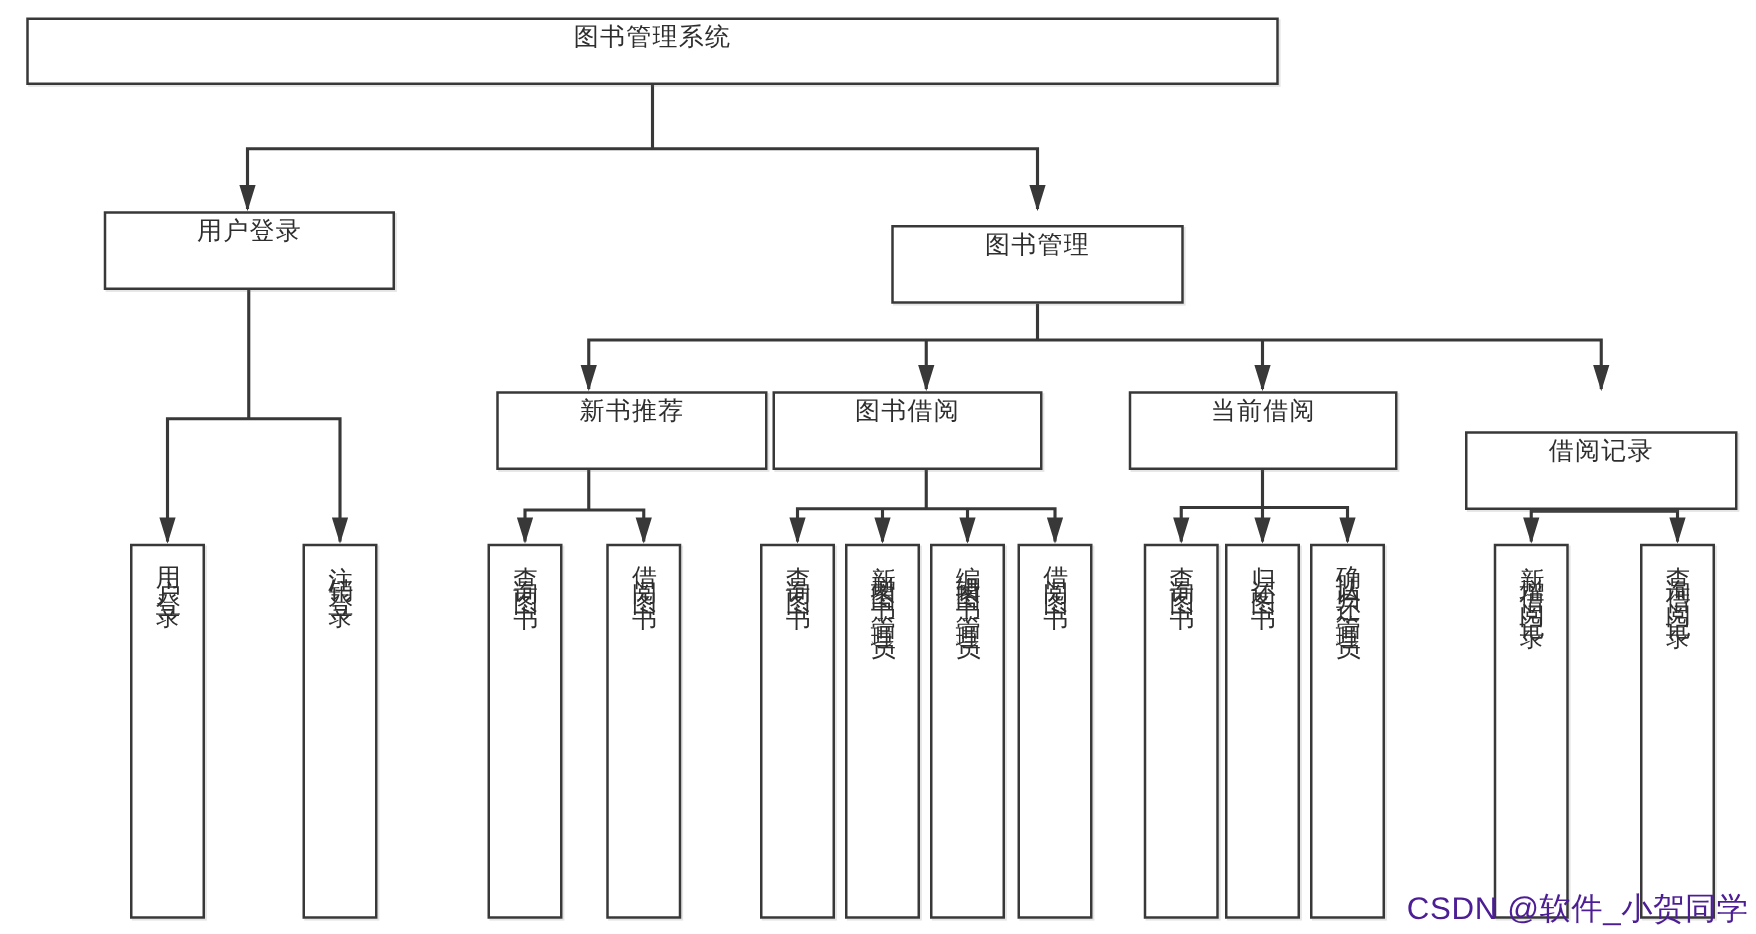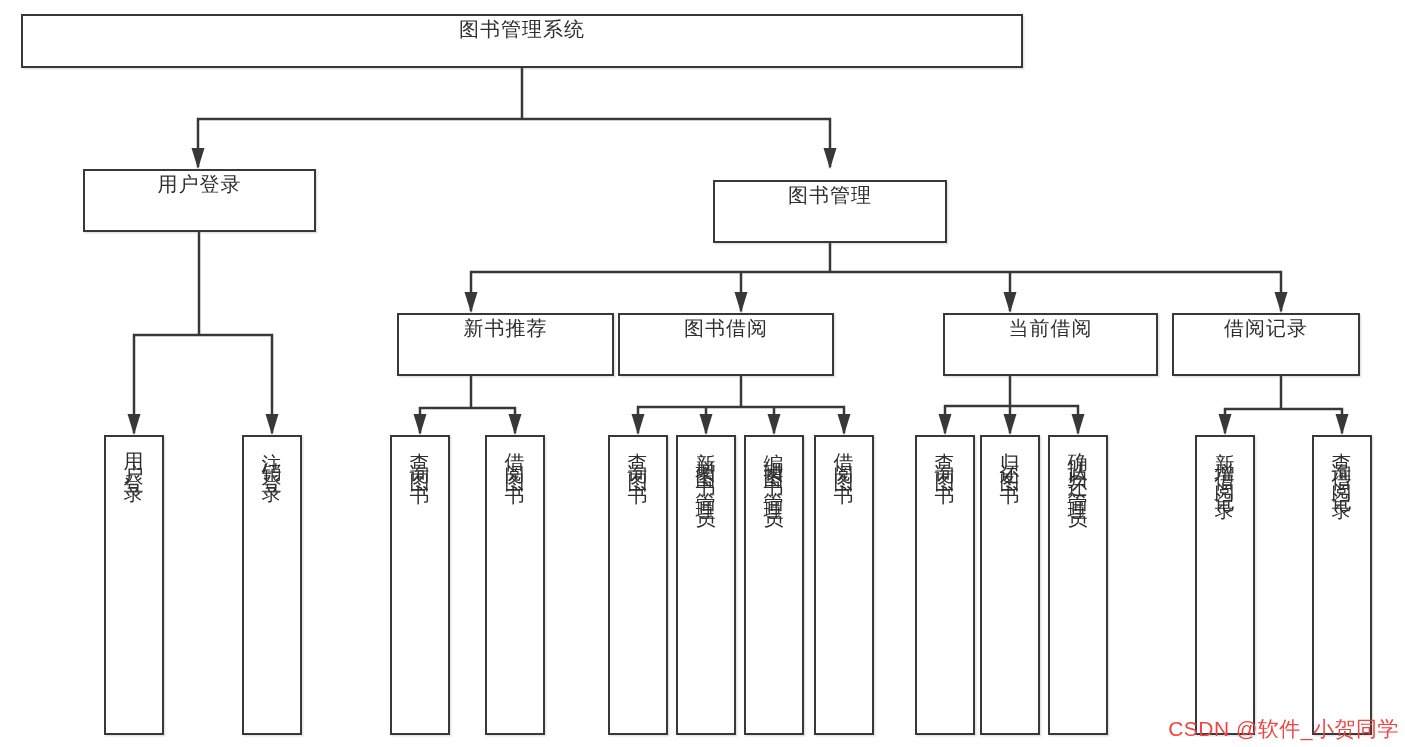--- a/index.html
+++ b/index.html
@@ -31,22 +31,22 @@
     font-size: 20px;
     letter-spacing: 1px;
     white-space: nowrap;
   }
   .root  { left: 21px;  top: 14px;  width: 1002px; height: 54px; }
   .l2a   { left: 83px;  top: 169px; width: 233px;  height: 63px; }
   .l2b   { left: 713px; top: 180px; width: 234px;  height: 63px; }
   .l3    { top: 313px; height: 63px; }
   .l3a   { left: 363px;  width: 217px; margin-left: 34px; }
   .l3b   { left: 618px;  width: 216px; }
-  .l3c   { left: 903px;  width: 215px; margin-left: 40px; }
-  .l3d   { left: 1172px; width: 188px; }
+  .l3c   { left: 903px;  width: 215px; }
+  .l3d   { left: 1172px; width: 218px; margin-top: 32px; }
   .leaf  { top: 435px; height: 300px; width: 60px; }
   .leaf .vtext {
     writing-mode: vertical-rl;
     text-orientation: mixed;
     letter-spacing: 0.52em;
     font-size: 20px;
     line-height: 1;
   }
   .leaf .vtext.tight { letter-spacing: 0.40em; }
   .leaf .vtext.mid   { letter-spacing: 0.48em; }
@@ -55,23 +55,23 @@
   .p5  { left: 608px; }  .p6  { left: 676px; }
   .p7  { left: 744px; }  .p8  { left: 814px; }
   .p9  { left: 915px; }  .p10 { left: 980px; }
   .p11 { left: 1048px; } .p12 { left: 1195px; }
   .p13 { left: 1312px; }
   .watermark {
     position: absolute;
     right: 6px;
     bottom: 4px;
     z-index: 3;
-    font-size: 21px;
+    font-size: 25px;
     letter-spacing: 0.5px;
-    color: #ef4444;
+    color: #4c1d95;
   }
 </style>
 </head>
 <body>
 
 <div class="stage">
 
   <svg class="wires" viewBox="0 0 1405 747" xmlns="http://www.w3.org/2000/svg">
     <g stroke="#383838" stroke-width="2.5" fill="none" stroke-linecap="square">
       <path d="M522 68 V119 M198 119 H830 M198 119 V166 M830 119 V166"></path>

